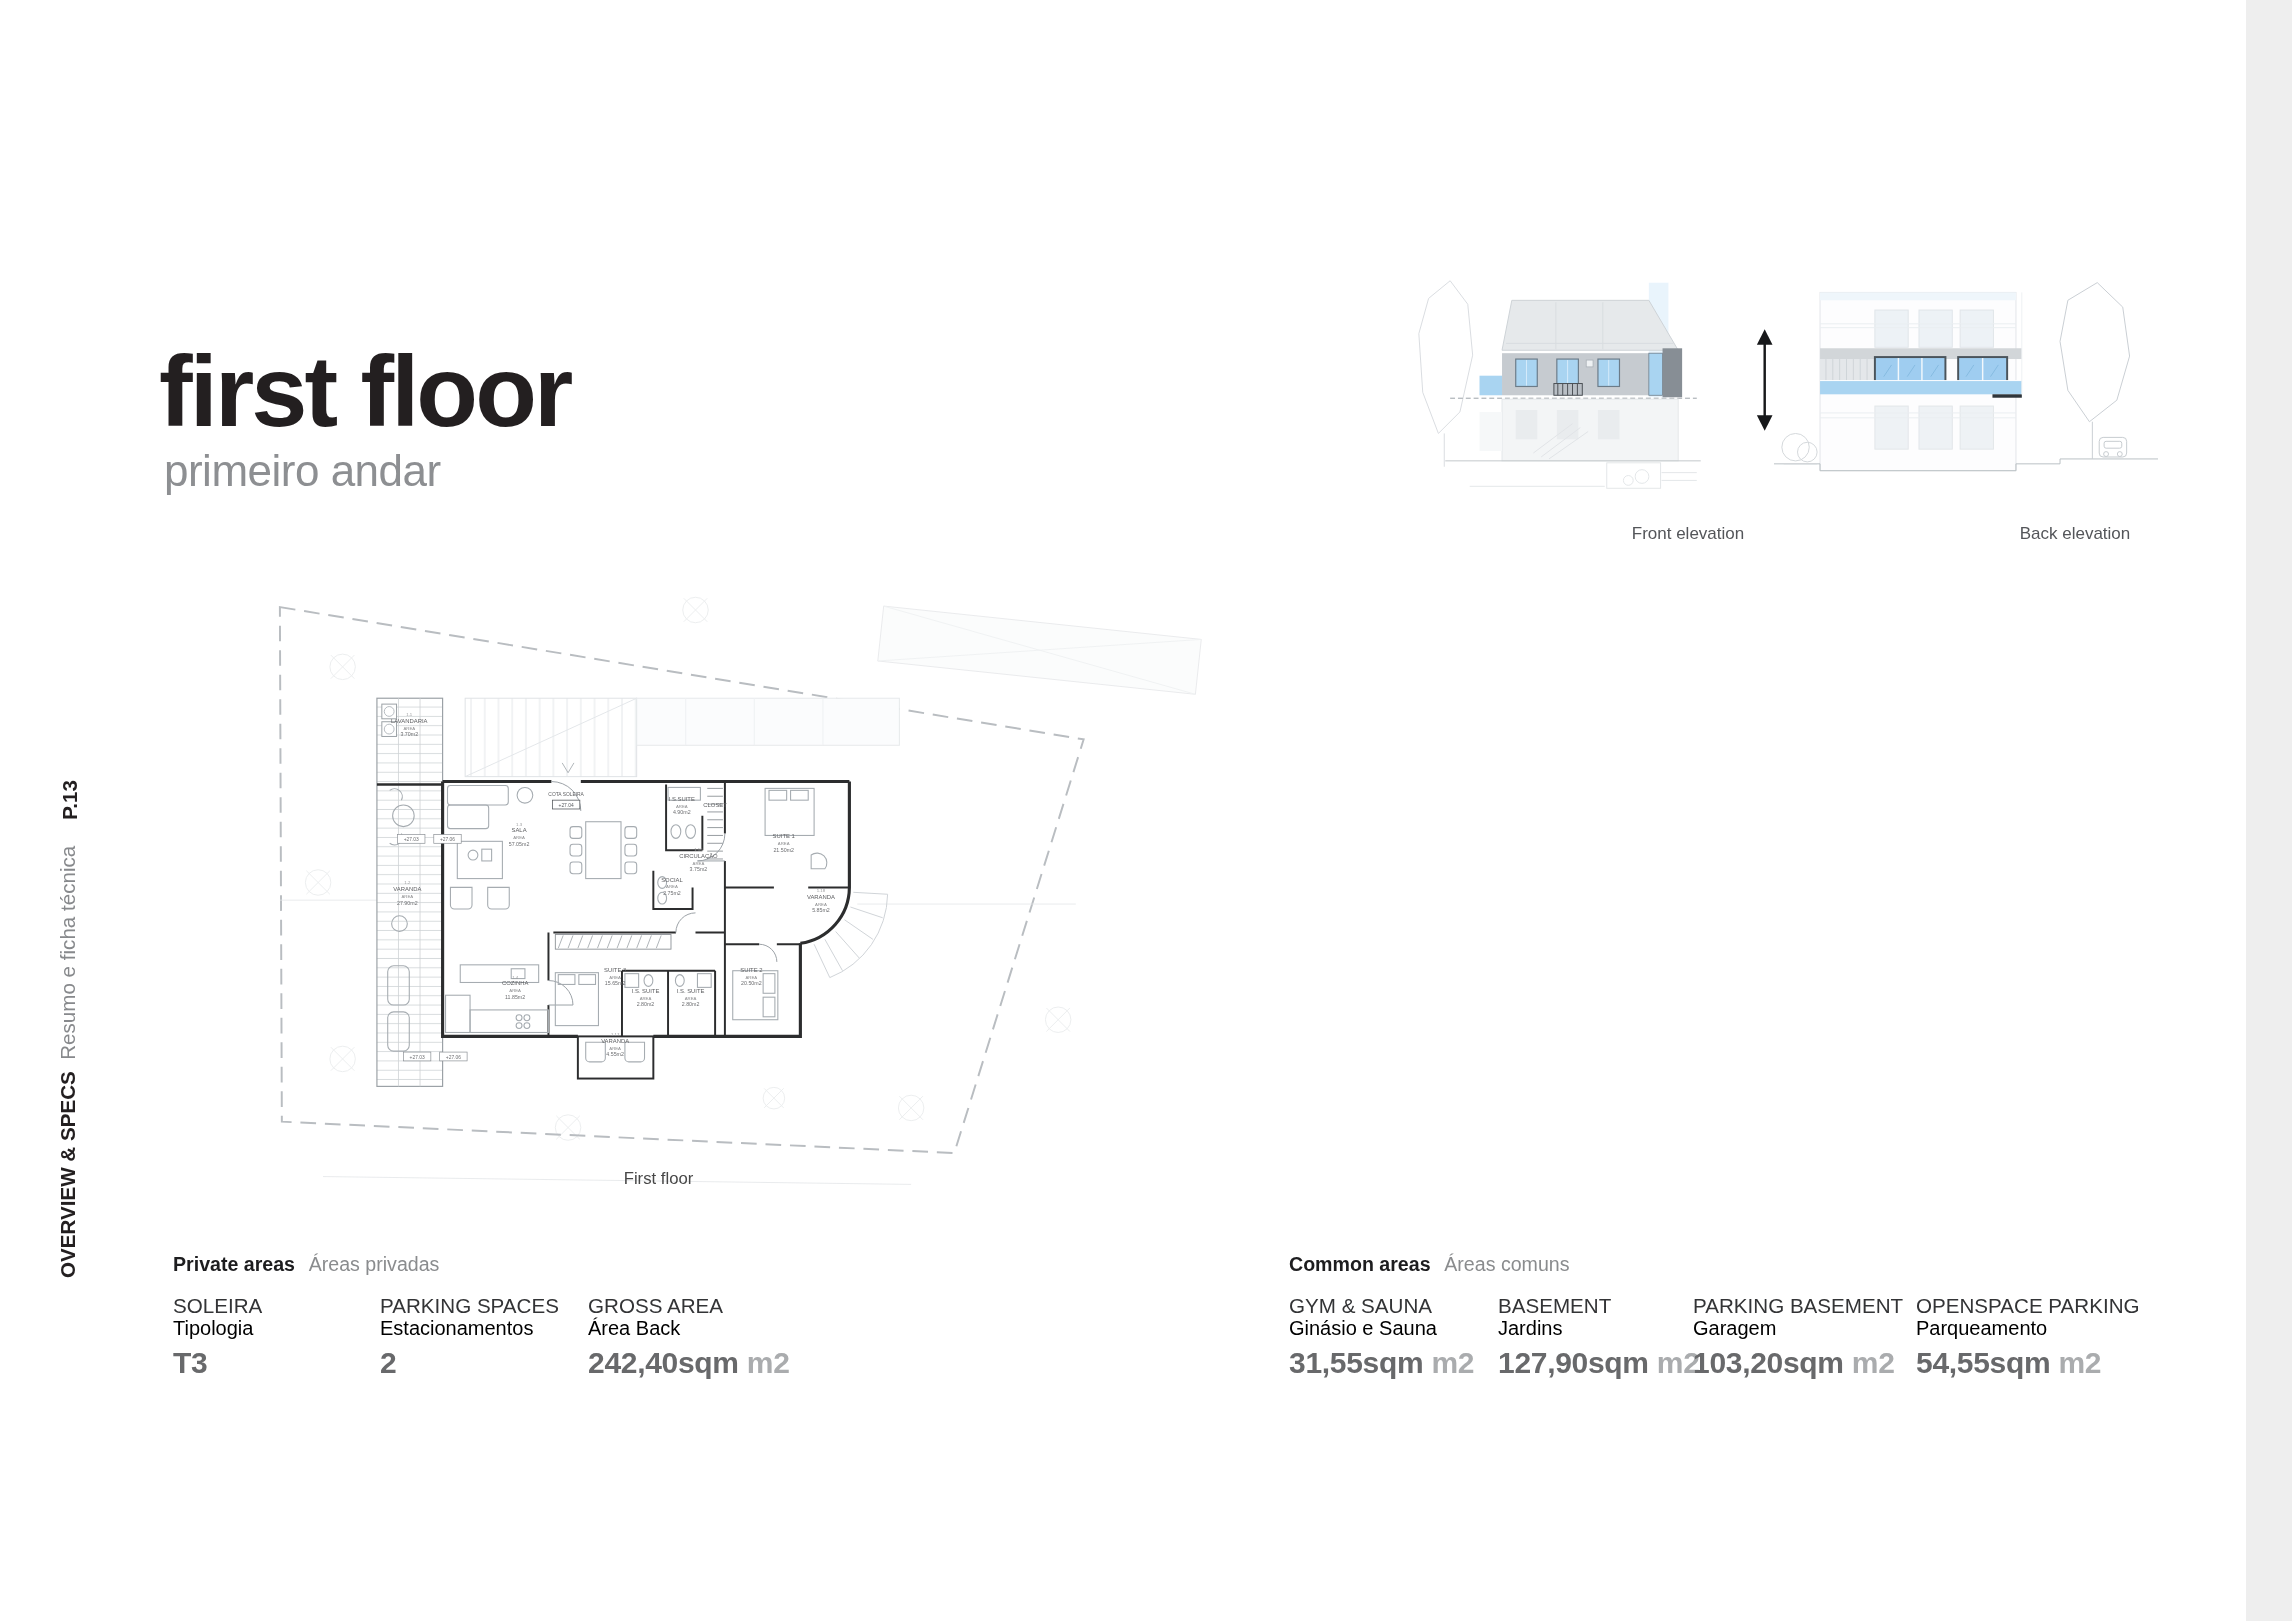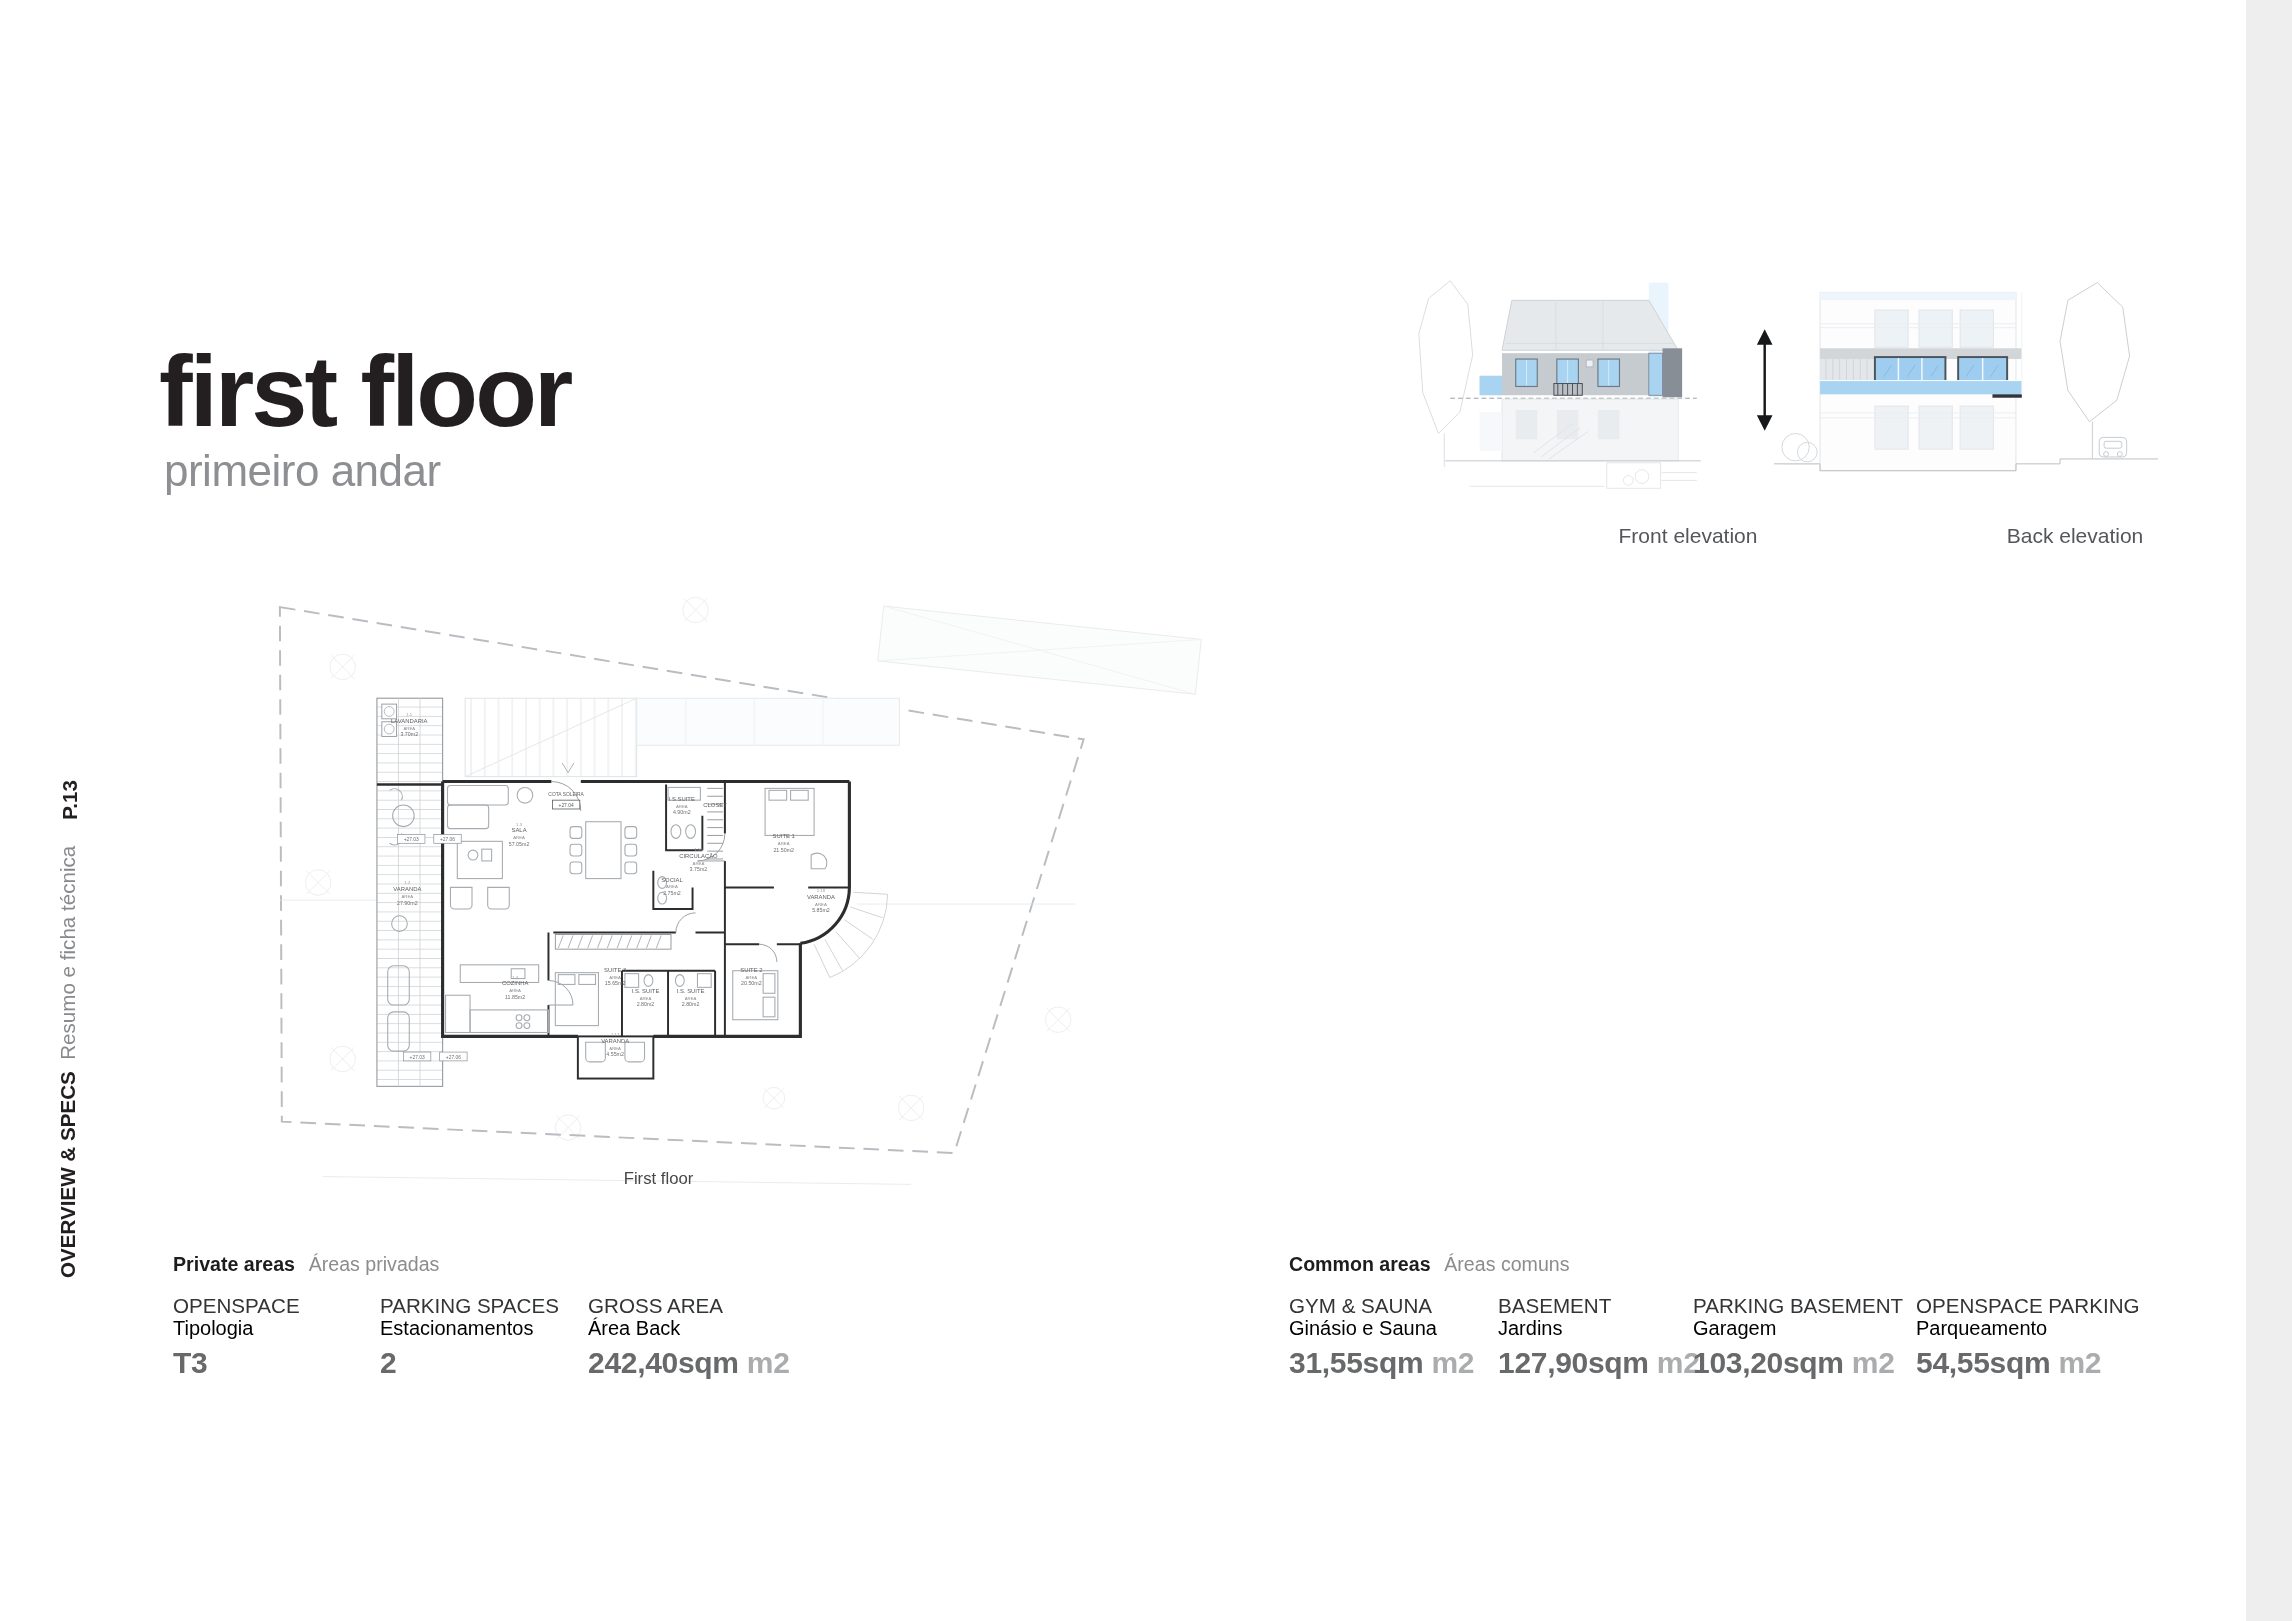--- a/index.html
+++ b/index.html
@@ -10,21 +10,21 @@
   .page-title{left:159px;top:341px;font-size:101px;font-weight:bold;letter-spacing:-2.9px;color:#231f20;line-height:1;}
   .page-subtitle{left:164px;top:449px;font-size:44px;color:#8d8f92;letter-spacing:-0.5px;line-height:1;}
   .vtext{writing-mode:vertical-rl;transform:rotate(180deg);white-space:nowrap;font-size:20.6px;line-height:1.3;}
   .v-page-num{left:57px;top:780px;height:45px;width:33px;}
   .v-section{left:55px;top:882px;height:396px;width:35px;}
   .v-section .vtext{height:396px;}
   .vb{font-weight:bold;color:#231f20;}
   .vg{color:#87898c;margin-block-start:0;}
   .vtext .vg{margin:0;}
   
-  .elev-label{width:176px;text-align:center;font-size:21px;color:#54565a;}
+  .elev-label{width:176px;text-align:center;font-size:17px;color:#54565a;}
   
   .plan-caption{left:580px;top:1169px;width:157px;text-align:center;font-size:16.7px;color:#474747;}
   
   .spec-head{top:1255px;font-size:19.6px;line-height:1;white-space:nowrap;}
   .spec-head .b{font-weight:bold;color:#1d1d1f;}
   .spec-head .g{color:#8a8c8e;margin-left:13.7px;font-weight:normal;}
   .spec-col{top:1294px;white-space:nowrap;}
   .spec-label{font-size:20.6px;color:#333436;line-height:23.5px;}
   .spec-sub{font-size:20px;color:#000000;line-height:21.6px;}
   .spec-value{font-size:30px;color:#68696b;margin-top:8.8px;letter-spacing:-0.3px;font-weight:700;line-height:1;}
@@ -483,21 +483,21 @@
         <text x="348" y="263" font-size="5" fill="#55595d" text-anchor="middle">+27.04</text>
       </g>
   </svg>
 
   <div class="abs plan-caption">First floor</div>
 
   <div class="abs spec-head" style="left:173px">
     <span class="b">Private areas</span><span class="g">Áreas privadas</span>
   </div>
   <div class="abs spec-col" style="left:173px">
-    <div class="spec-label">OPENSPACE</div>
+    <div class="spec-label">SOLEIRA</div>
     <div class="spec-sub">Tipologia</div>
     <div class="spec-value"><span>T3</span></div>
   </div>
   <div class="abs spec-col" style="left:380px">
     <div class="spec-label">PARKING SPACES</div>
     <div class="spec-sub">Estacionamentos</div>
     <div class="spec-value"><span>2</span></div>
   </div>
   <div class="abs spec-col" style="left:588px">
     <div class="spec-label">GROSS AREA</div>

